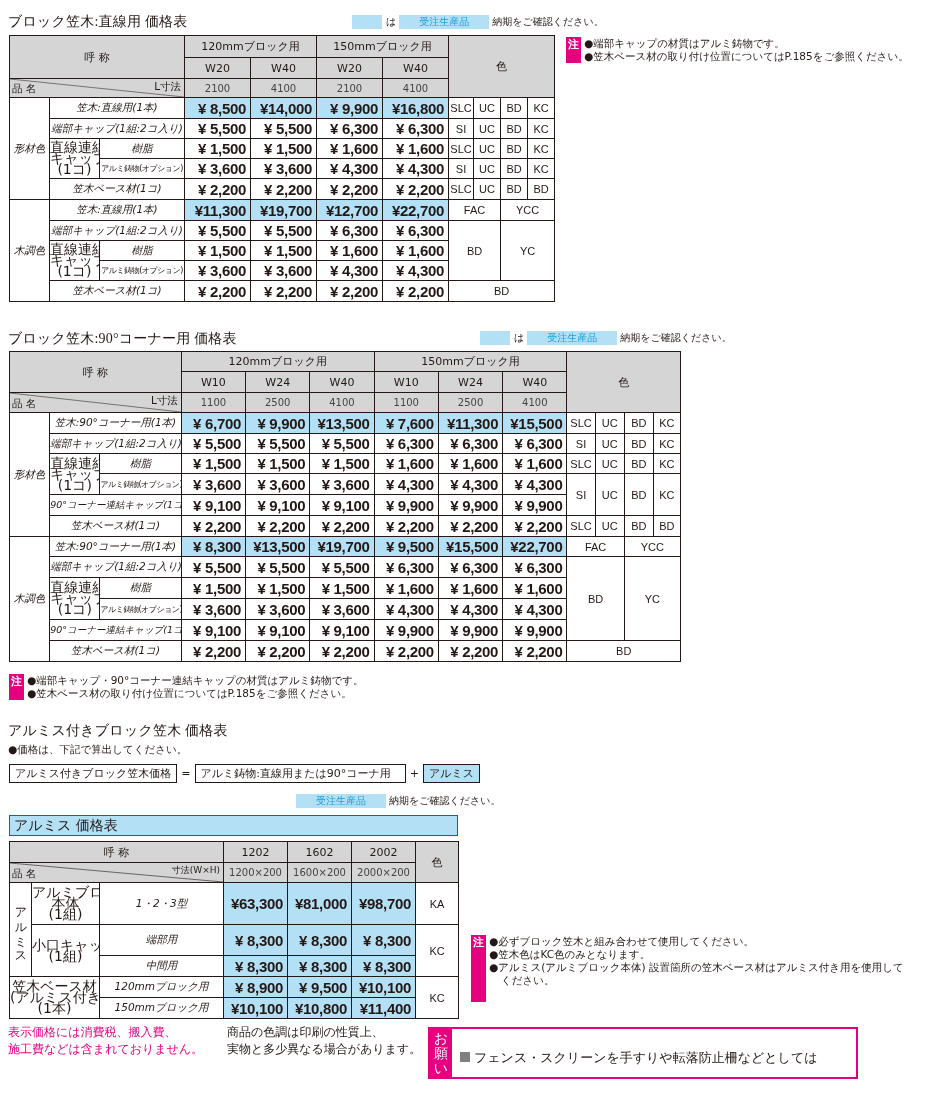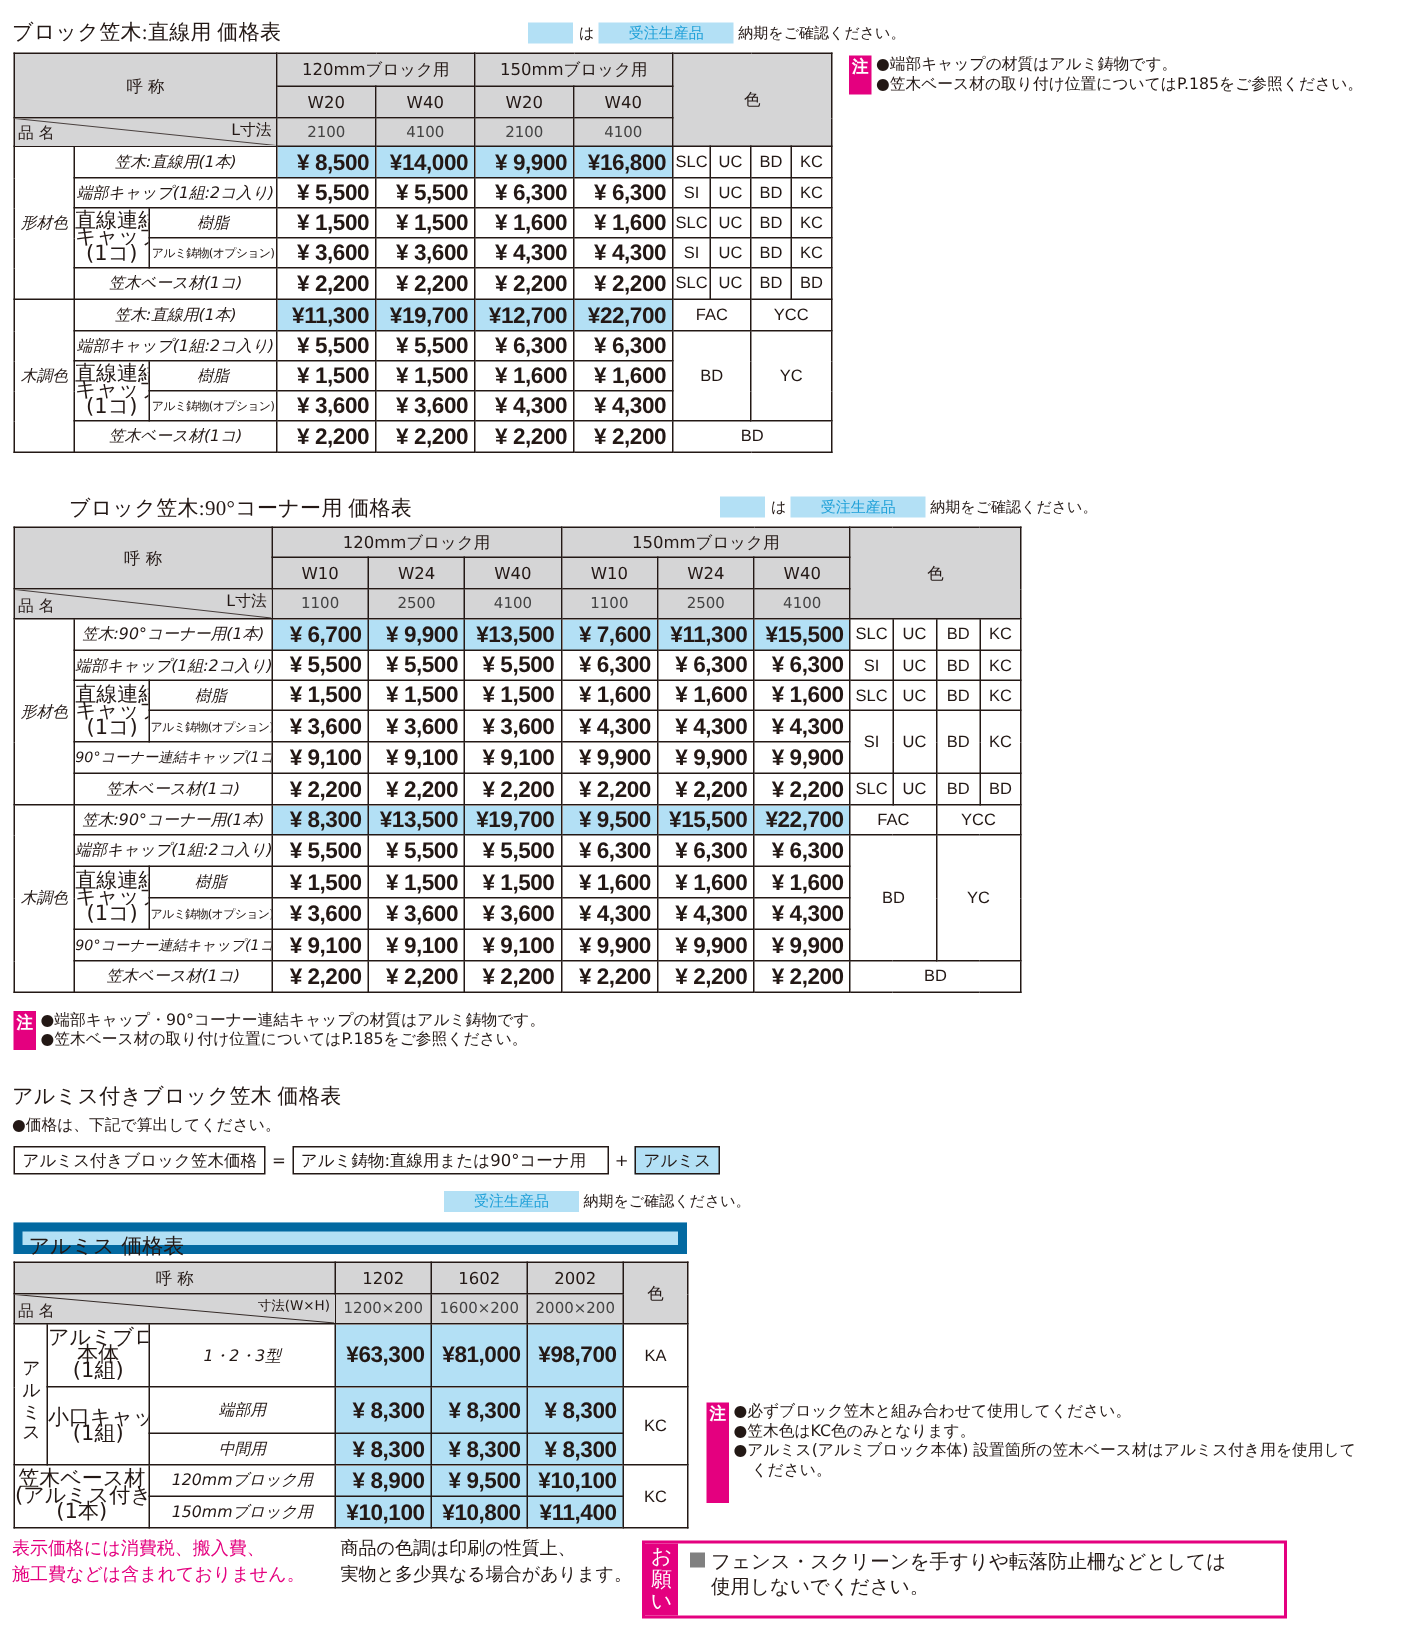--- a/index.html
+++ b/index.html
@@ -23,26 +23,26 @@
   .diag { position: relative; }
   .diag .dl { position: absolute; left: 2px; bottom: 1px; font-size: 10.5px; }
   .diag .dr { position: absolute; right: 3px; top: 1px; font-size: 10.5px; }
   .diag svg { position: absolute; left: 0; top: 0; width: 100%; height: 100%; }
   .note { display: flex; font-size: 10.5px; line-height: 13px; }
   .note .tag { background: #e4007f; color: #fff; font-weight: bold; font-size: 11px; width: 15px; text-align: center; margin-right: 3px; padding-top: 1px; }
   .formula { display: flex; align-items: center; font-size: 11px; white-space: nowrap; }
   .formula .box { border: 1px solid #231815; padding: 1px 5px; }
   .formula .box.blue { background: #b3e0f5; }
   .formula .op { margin: 0 4px; }
-  .bar-title { background: #b3e0f5; border: 6px solid #0369a1; font-size: 14px; padding: 1px 4px; }
+  .bar-title { background: #b3e0f5; border: 1px solid #0369a1; font-size: 14px; padding: 1px 4px; }
   .pink { color: #e4007f; font-size: 12px; line-height: 17px; }
   .gray-note { font-size: 12px; line-height: 17px; }
   .onegai { border: 2px solid #e4007f; display: flex; }
   .onegai .side { background: #e4007f; color: #fff; width: 22px; font-size: 14px; line-height: 15px; text-align: center; padding-top: 2px; }
-  .onegai .body { font-size: 13px; line-height: 17px; padding: 4px 8px; }
+  .onegai .body { font-size: 13px; line-height: 17px; padding: 20px 8px; }
   .sq { display: inline-block; width: 10px; height: 10px; background: #808080; margin-right: 4px; }
   .vtext { writing-mode: vertical-rl; font-size: 12px; letter-spacing: 1px; }
 </style>
 </head>
 <body>
 
 <div class="abs title" style="left:8px;top:13px;">ブロック笠木:直線用 価格表</div>
 <div class="abs legend" style="left:352px;top:15px;">
   <span class="swatch"></span>
   <span>は</span>
@@ -195,21 +195,21 @@
   </table>
 
 <div class="abs note" style="left:566px;top:37px;">
   <span class="tag">注</span>
   <div>
     <div>●端部キャップの材質はアルミ鋳物です。</div>
     <div>●笠木ベース材の取り付け位置についてはP.185をご参照ください。</div>
   </div>
 </div>
 
-<div class="abs title" style="left:8px;top:330px;margin-left:38px;">ブロック笠木:90°コーナー用 価格表</div>
+<div class="abs title" style="left:8px;top:330px;">ブロック笠木:90°コーナー用 価格表</div>
 <div class="abs legend" style="left:480px;top:331px;">
   <span class="swatch"></span>
   <span>は</span>
   <span class="badge">受注生産品</span>
   <span>納期をご確認ください。</span>
 </div>
 
 <table style="left:9px;top:351px;width:672px;">
   <colgroup>
       <col style="width:40px">
@@ -510,15 +510,14 @@
   <div>実物と多少異なる場合があります。</div>
 </div>
 <div class="abs onegai" style="left:428px;top:1027px;width:430px;height:52px;">
   <div class="side">
     <div>お</div>
     <div>願</div>
     <div>い</div>
   </div>
   <div class="body">
     <div><span class="sq"></span><span>フェンス・スクリーンを手すりや転落防止柵などとしては</span></div>
-    <div style="padding-left:14px">使用しないでください。</div>
   </div>
 </div>
 
 </body></html>

